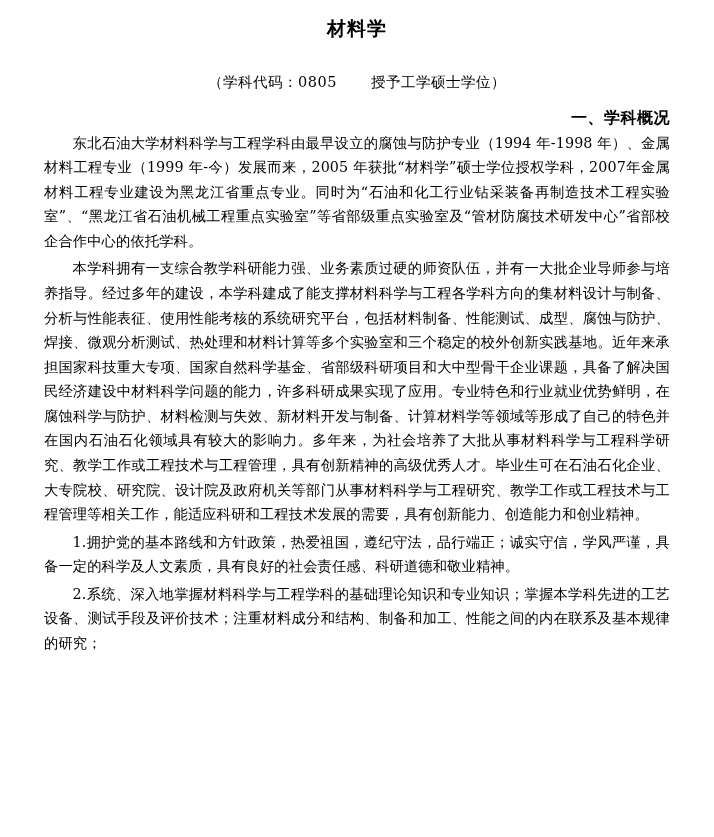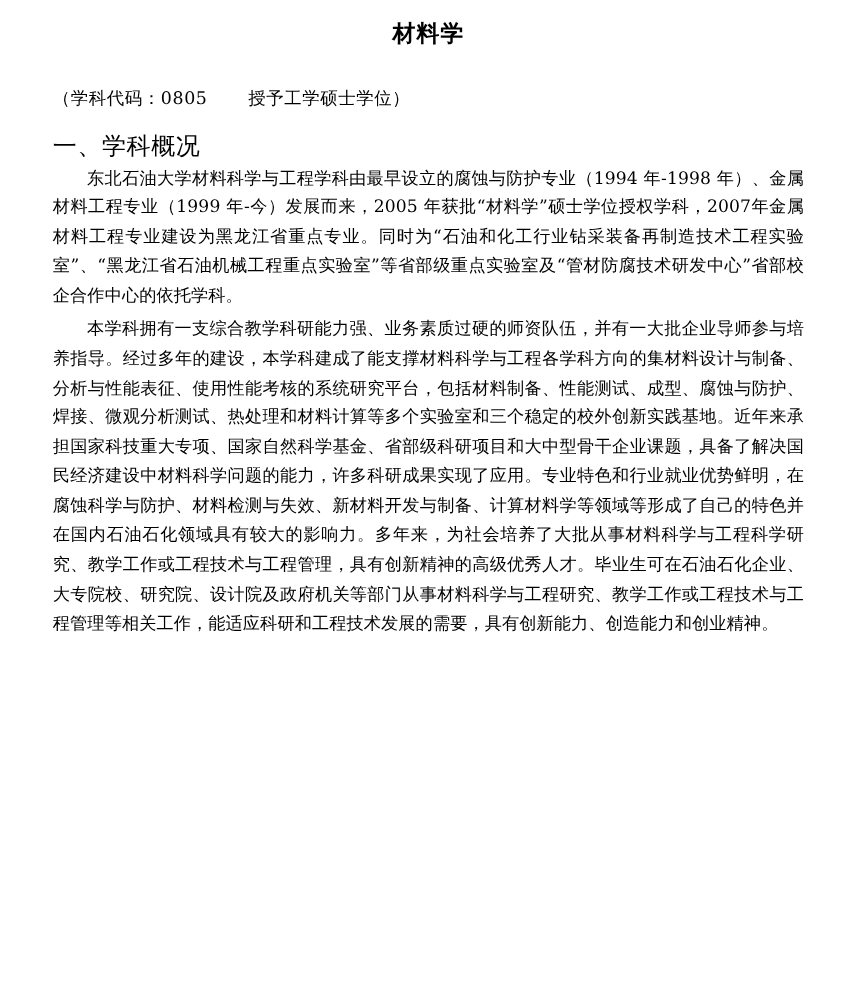--- a/index.html
+++ b/index.html
@@ -23,34 +23,36 @@
   }
   .doc-title {
     text-align: center;
     font-size: 19px;
     font-weight: bold;
     letter-spacing: 1px;
     margin: 6px 0 0 0;
     line-height: 1.5;
   }
   .subtitle-line {
+    text-align: center;
     font-size: 14.5px;
     margin-top: 30px;
     letter-spacing: 0.5px;
   }
   .subtitle-gap {
     display: inline-block;
     width: 34px;
   }
   .section-heading {
-    font-size: 20px;
-    font-weight: normal;
+    font-size: 16px;
+    font-weight: bold;
     margin-top: 16px;
     margin-bottom: 2px;
     letter-spacing: 0.5px;
+    text-align: right;
   }
   p.body-text {
     font-size: 14.3px;
     line-height: 1.72;
     margin: 0;
     text-align: justify;
     text-justify: inter-ideograph;
     text-indent: 2em;
     letter-spacing: 0.1px;
   }
@@ -66,14 +68,16 @@
   <h1 class="doc-title">材料学</h1>
 
   <div class="subtitle-line">
     <span>（学科代码：0805</span><span class="subtitle-gap"></span><span>授予工学硕士学位）</span>
   </div>
 
   <h2 class="section-heading">一、学科概况</h2>
   <p class="body-text">东北石油大学材料科学与工程学科由最早设立的腐蚀与防护专业（1994 年-1998 年）、金属材料工程专业（1999 年-今）发展而来，2005 年获批“材料学”硕士学位授权学科，2007年金属材料工程专业建设为黑龙江省重点专业。同时为“石油和化工行业钻采装备再制造技术工程实验室”、“黑龙江省石油机械工程重点实验室”等省部级重点实验室及“管材防腐技术研发中心”省部校企合作中心的依托学科。</p>
   <p class="body-text">本学科拥有一支综合教学科研能力强、业务素质过硬的师资队伍，并有一大批企业导师参与培养指导。经过多年的建设，本学科建成了能支撑材料科学与工程各学科方向的集材料设计与制备、分析与性能表征、使用性能考核的系统研究平台，包括材料制备、性能测试、成型、腐蚀与防护、焊接、微观分析测试、热处理和材料计算等多个实验室和三个稳定的校外创新实践基地。近年来承担国家科技重大专项、国家自然科学基金、省部级科研项目和大中型骨干企业课题，具备了解决国民经济建设中材料科学问题的能力，许多科研成果实现了应用。专业特色和行业就业优势鲜明，在腐蚀科学与防护、材料检测与失效、新材料开发与制备、计算材料学等领域等形成了自己的特色并在国内石油石化领域具有较大的影响力。多年来，为社会培养了大批从事材料科学与工程科学研究、教学工作或工程技术与工程管理，具有创新精神的高级优秀人才。毕业生可在石油石化企业、大专院校、研究院、设计院及政府机关等部门从事材料科学与工程研究、教学工作或工程技术与工程管理等相关工作，能适应科研和工程技术发展的需要，具有创新能力、创造能力和创业精神。</p>
 
+  <p class="body-text">1.拥护党的基本路线和方针政策，热爱祖国，遵纪守法，品行端正；诚实守信，学风严谨，具备一定的科学及人文素质，具有良好的社会责任感、科研道德和敬业精神。</p>
+  <p class="body-text">2.系统、深入地掌握材料科学与工程学科的基础理论知识和专业知识；掌握本学科先进的工艺设备、测试手段及评价技术；注重材料成分和结构、制备和加工、性能之间的内在联系及基本规律的研究；</p>
 
 </div>
 
 </body></html>

